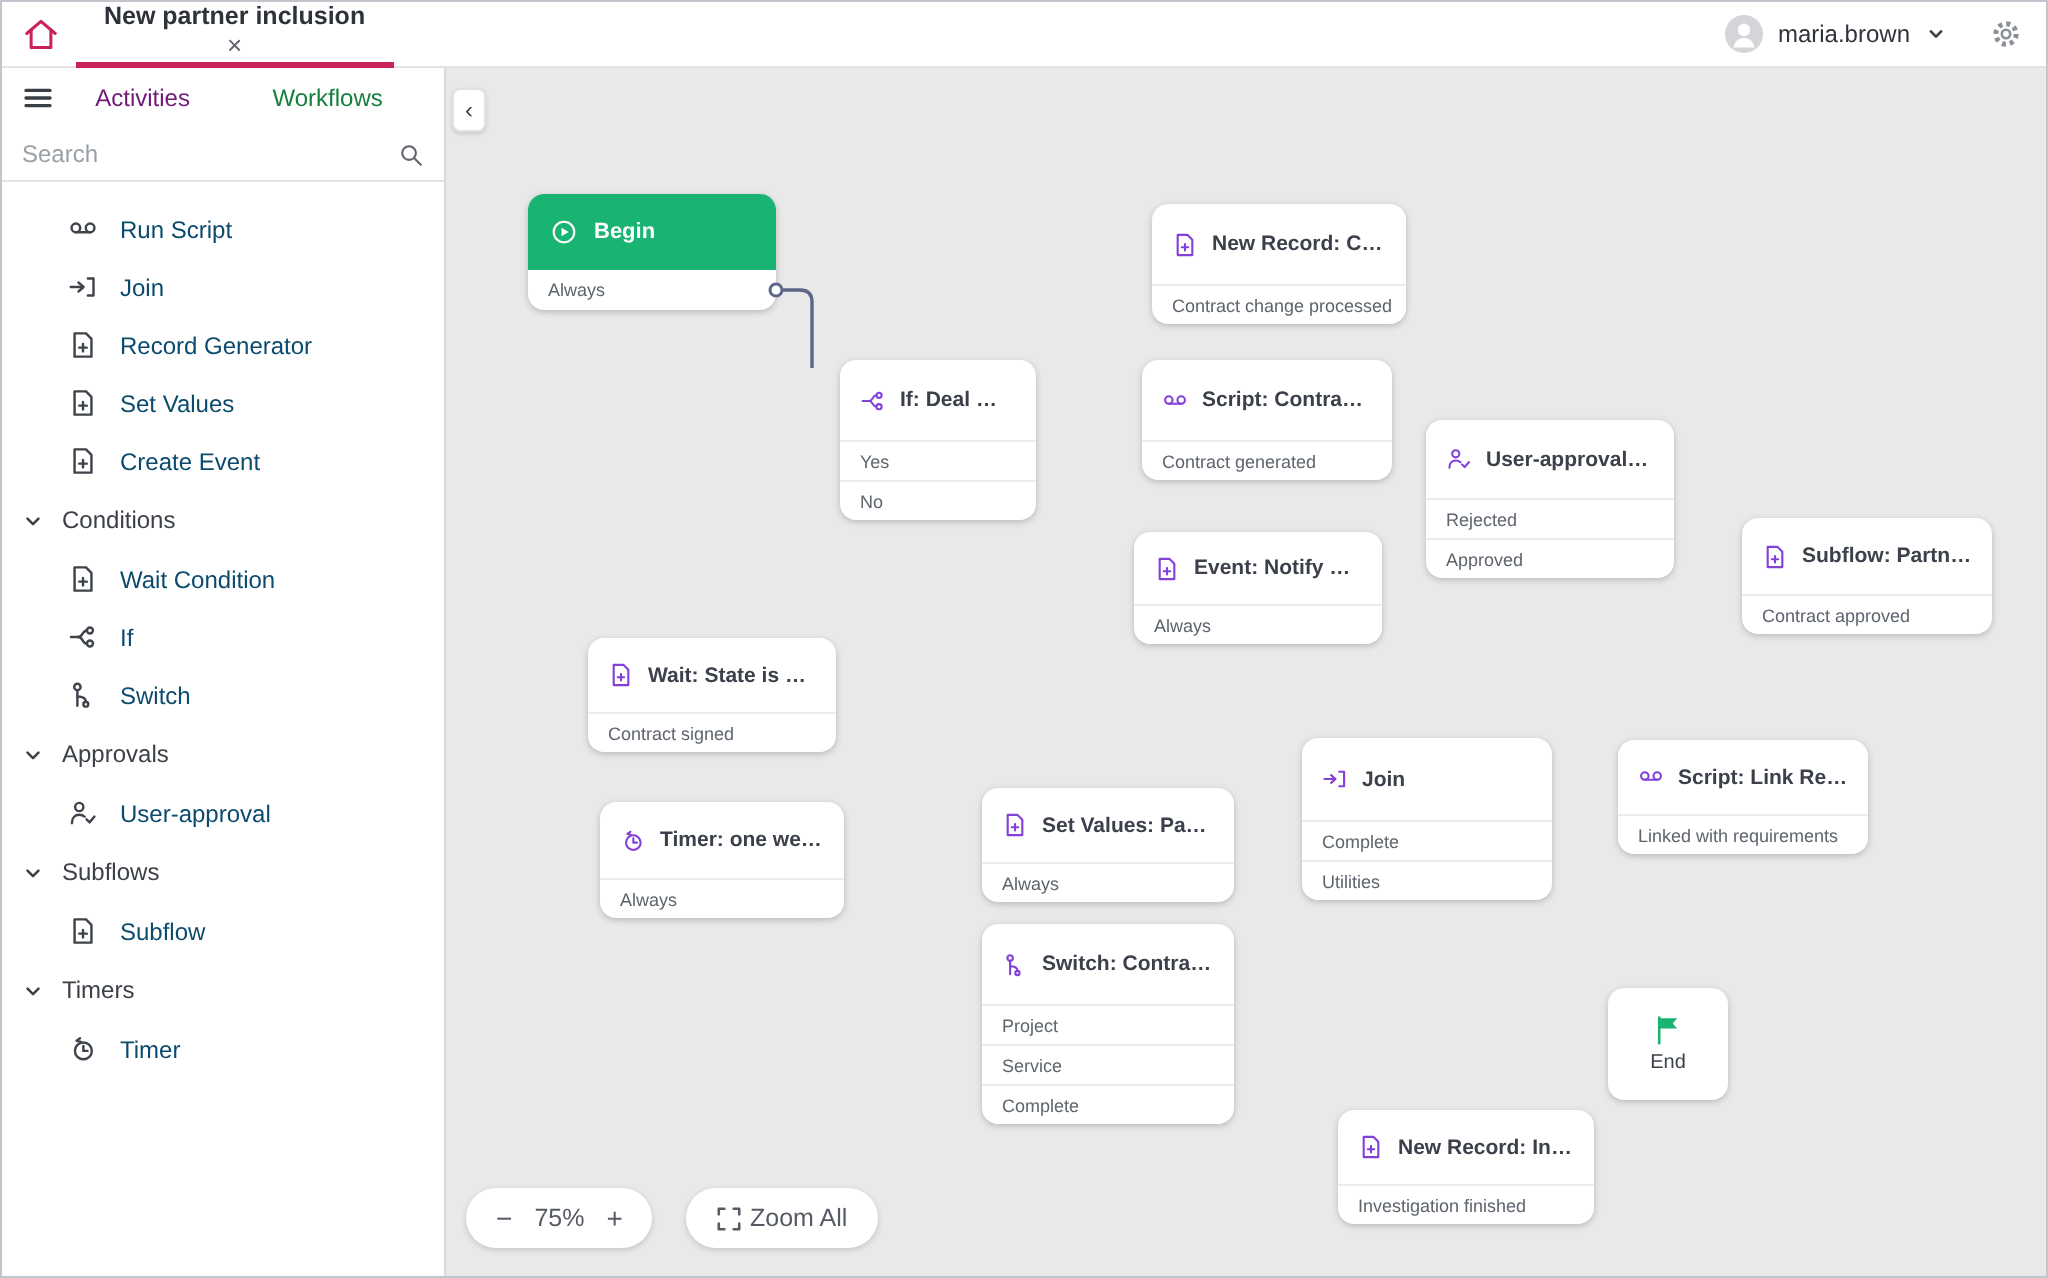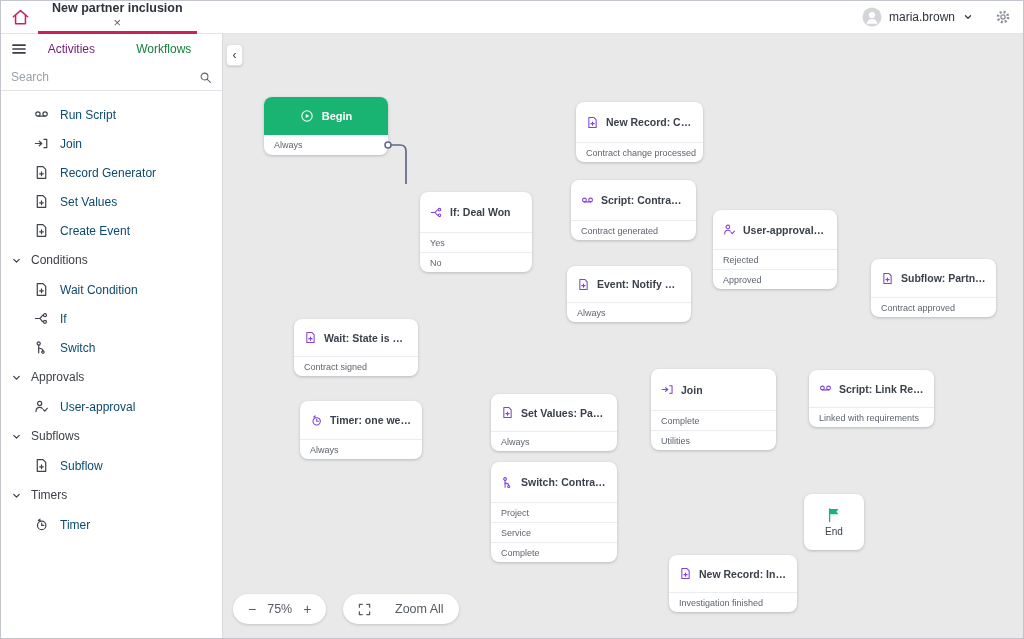--- a/index.html
+++ b/index.html
@@ -33,34 +33,34 @@
   .tree-section { display:flex; align-items:center; gap:9px; padding:8px 10px; font-size:12px; color:#3c4047; }
   .tree-section .chev { display:flex; color:#3c4047; }
   .tree-item { display:flex; align-items:center; gap:11px; padding:7px 10px 7px 33px; font-size:12px; color:#0c4a6e; }
   .tree-item .ti { color:#3f444c; display:flex; }
 
   
   .canvas { position:absolute; top:33px; left:222px; right:0; bottom:0; background:var(--canvas-bg); overflow:hidden; }
   .collapse-btn { position:absolute; left:3px; top:10px; width:17px; height:22px; background:#fff; border:1px solid #e1e1e4; border-radius:4px; box-shadow:0 1px 2px rgba(0,0,0,.14); display:flex; align-items:center; justify-content:center; font-size:12px; color:#3c4047; z-index:12; }
   .wires { position:absolute; inset:0; pointer-events:none; z-index:6; }
   .node { position:absolute; background:#fff; border-radius:8px; box-shadow:0 1px 3px rgba(55,60,75,.28); z-index:3; }
-  .node-header { display:flex; align-items:center; gap:8px; padding:16px 11px; border-radius:8px 8px 0 0; background:var(--green); color:#fff; font-size:11px; font-weight:700;justify-content:center; }
+  .node-header { display:flex; align-items:center; gap:8px; padding:16px 11px; border-radius:8px 8px 0 0; background:var(--green); color:#fff; font-size:11px; font-weight:700; }
   .node-title { display:flex; align-items:center; gap:7px; padding:0 10px; font-size:10.5px; font-weight:700; color:#3b404b; overflow:hidden; }
   .node-title span, .node-header span { white-space:nowrap; overflow:hidden; text-overflow:ellipsis; }
   .node-icon { color:var(--purple); display:flex; flex:none; }
   .node-header .node-icon { color:#fff; }
   .node-row { height:20px; display:flex; align-items:center; padding:0 10px; font-size:9px; color:#5e646e; border-top:1px solid #ececf0; white-space:nowrap; overflow:hidden; }
   .node-end { display:flex; flex-direction:column; align-items:center; justify-content:center; gap:3px; font-size:10px; color:#3b404b; }
   .node-end .node-icon { color:var(--green); }
 
   
   .zoom-pill { position:absolute; bottom:14px; height:30px; background:#fff; border-radius:16px; display:flex; align-items:center; gap:11px; padding:0 15px; color:#555a63; font-size:12.5px; box-shadow:0 1px 3px rgba(0,0,0,.16); z-index:12; }
   .zoom-pill .zbtn { font-size:14px; color:#555a63; cursor:default; }
   .pill-zoom { left:10px; }
-  .pill-zoomall { left:120px; gap:24px;margin-top:36px; }
+  .pill-zoomall { left:120px; gap:4px;margin-top:36px; }
   .pill-zoomall .za-icon { display:flex; color:#555a63; }
 </style>
 </head>
 <body>
 
 <div class="app">
 
   <div class="topbar">
     <div class="home-btn">
       <svg viewBox="0 0 20 20" width="19" height="19" fill="none" stroke="currentColor" stroke-width="1.6" stroke-linecap="round" stroke-linejoin="round">
@@ -377,21 +377,21 @@
               <circle cx="8" cy="8" r="5.9" stroke-width="1.2"></circle>
               <path d="M6.6 5.6 L10.7 8 L6.6 10.4 Z" fill="currentColor" stroke="none"></path>
             </svg>
           </span>
           <span>Begin</span>
         </div>
         <div class="node-row" style="border-top:none">
           <span>Always</span>
         </div>
       </div>
-      <div class="node" style="left: 197px; top: 158px; width: 112px;">
+      <div class="node" style="left: 197px; top: 146px; width: 98px;">
         <div class="node-title" style="height:40px">
           <span class="node-icon">
             <svg viewBox="0 0 16 16" width="13" height="13" fill="none" stroke="currentColor" stroke-width="1.3" stroke-linecap="round" stroke-linejoin="round">
               <path d="M1.6 8 h4"></path>
               <path d="M5.6 8 c2.4 0 2-3.5 4.4-3.5"></path>
               <path d="M5.6 8 c2.4 0 2 3.5 4.4 3.5"></path>
               <circle cx="11.7" cy="4.5" r="1.6"></circle>
               <circle cx="11.7" cy="11.5" r="1.6"></circle>
             </svg>
           </span>

